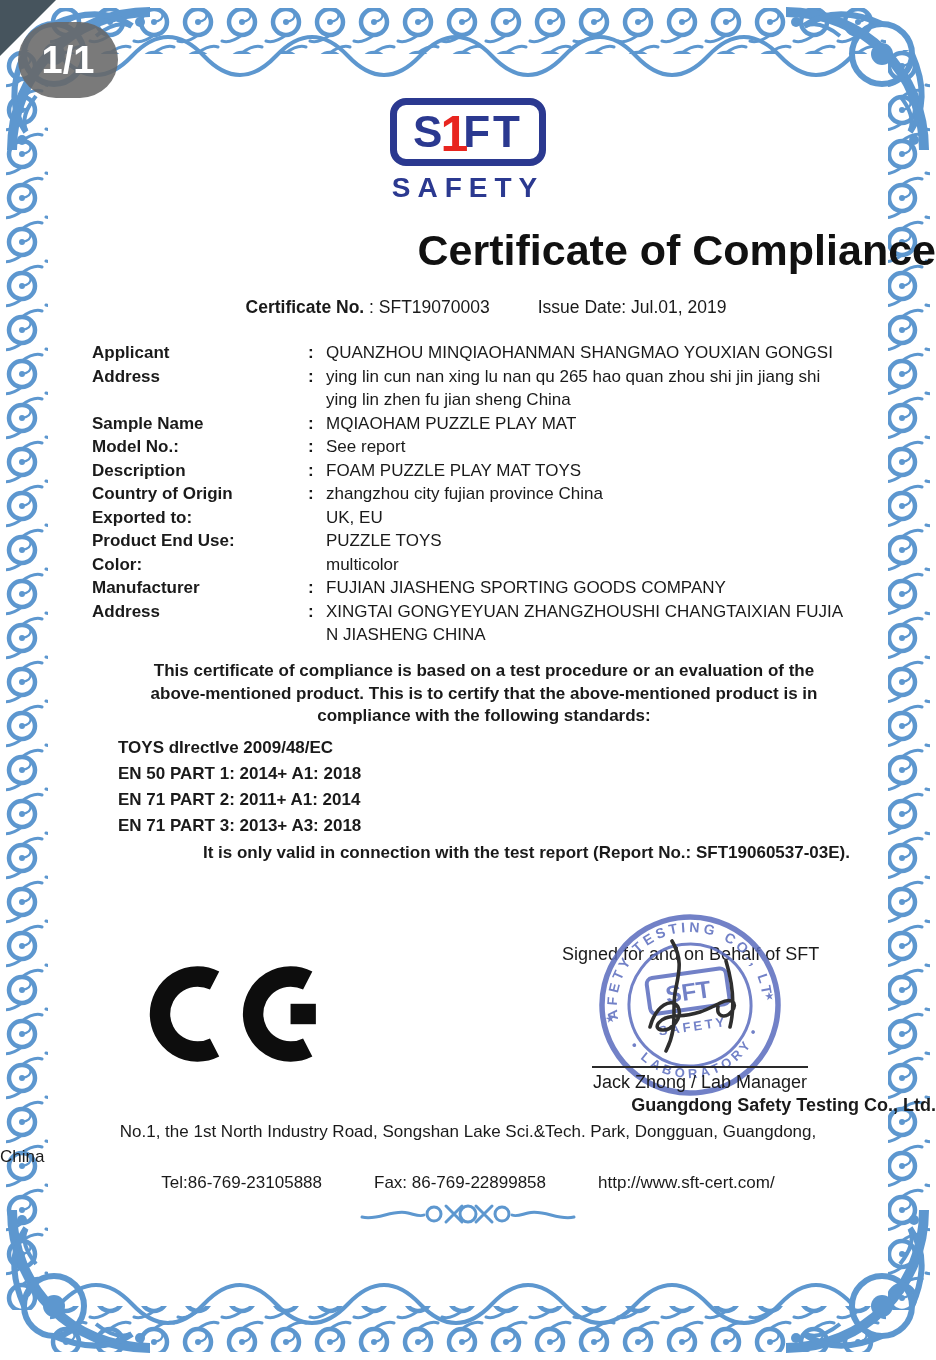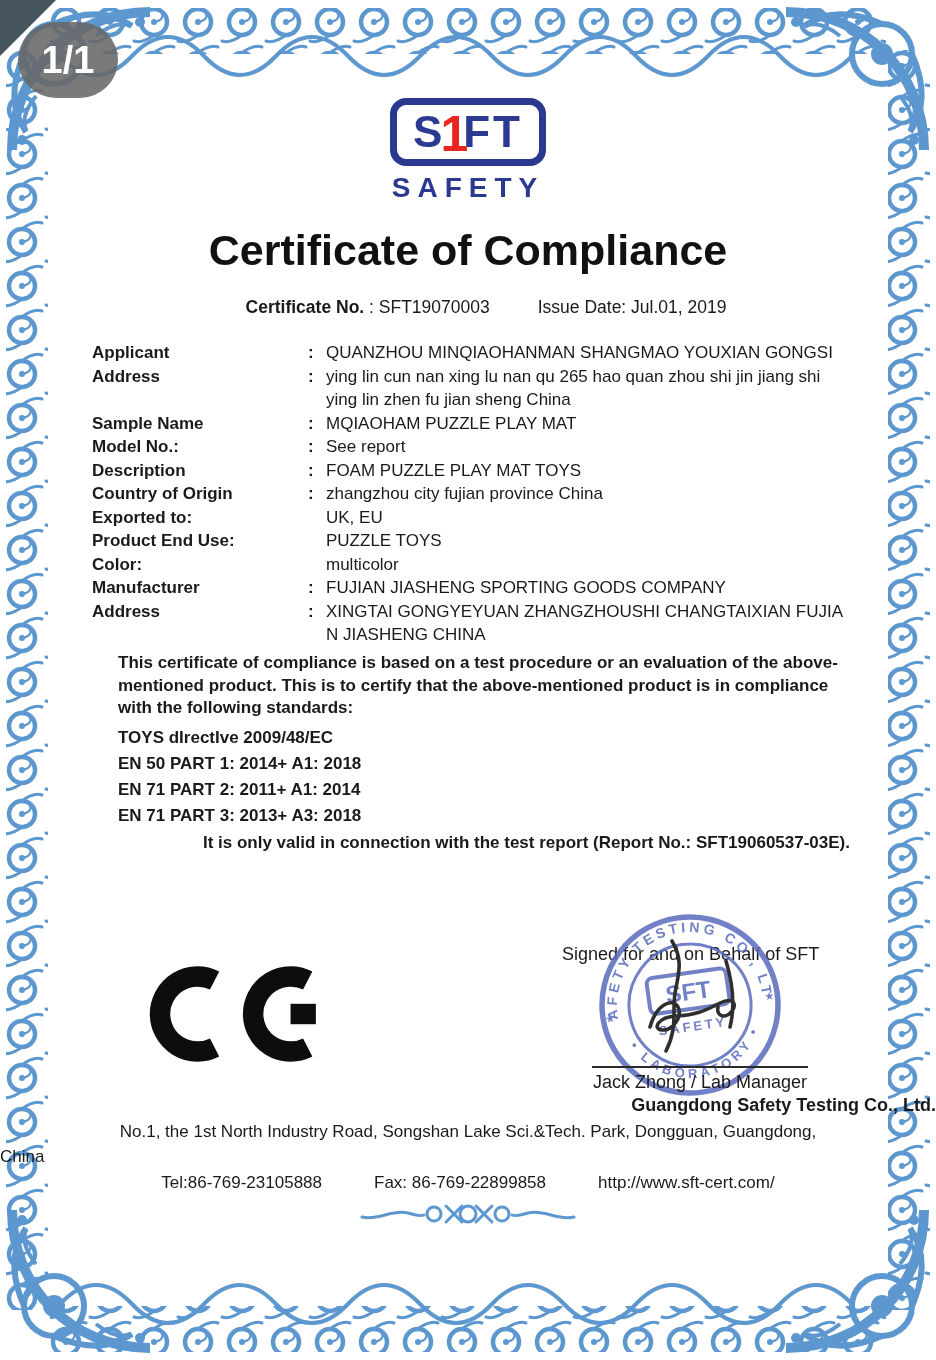--- a/index.html
+++ b/index.html
@@ -12,34 +12,34 @@
   .badge{position:absolute;left:18px;top:22px;width:100px;height:76px;border-radius:42px;
         background:rgba(104,104,104,.88);display:flex;align-items:center;justify-content:center;}
   .badge span{color:#fff;font-size:38px;font-weight:bold;}
   
   .logo-wrap{position:absolute;top:98px;left:0;width:100%;text-align:center;}
   .logo-box{display:inline-block;border:7px solid #2b3990;border-radius:16px;padding:0px 16px 4px;line-height:1;text-align:center;}
   .logo-box .l1,.logo-box .l2{font-size:44px;font-weight:bold;color:#2b3990;letter-spacing:3px;}
   .logo-box .lacc{font-size:50px;font-weight:bold;color:#e8251f;margin:0 -5px;position:relative;top:4px;}
   .logo-sub{margin-top:6px;font-size:28px;font-weight:bold;color:#2b3990;letter-spacing:7px;}
   
-  .title{position:absolute;top:226px;left:0;width:100%;text-align:center;
+  .title{position:absolute;top:226px;left:0;width:100%;text-align:right;
         font-size:43px;font-weight:bold;color:#111;}
   .cert-line{position:absolute;top:297px;left:0;width:100%;display:flex;justify-content:center;gap:48px;
         font-size:17.5px;padding-left:18px;}
   .cert-line b{font-weight:bold;}
   
   #fields{position:absolute;left:92px;top:341px;width:762px;}
   .frow{display:grid;grid-template-columns:212px 14px 1fr;column-gap:4px;font-size:17px;line-height:23.5px;}
   .flbl{font-weight:bold;}
   .fsep{font-weight:bold;text-align:left;}
   .fval{max-width:528px;}
   
   .statement-block{position:absolute;left:118px;top:652px;width:732px;font-size:17px;font-weight:bold;}
-  .statement{line-height:22.5px;margin:0;}
+  .statement{line-height:22.5px;margin:8px;text-align:center;}
   #standards{margin-top:6px;}
   .std-line{line-height:23px;margin-top:3px;}
   .validity{line-height:23px;margin-top:4px;text-align:right;}
   
   .ce{position:absolute;left:146px;top:950px;}
   .signed-for{position:absolute;left:562px;top:944px;font-size:18px;z-index:1;}
   .stamp{position:absolute;left:586px;top:901px;z-index:2;}
   .sig-line{position:absolute;left:592px;top:1066px;width:216px;border-top:2px solid #2a2a2a;z-index:3;}
   .signatory{position:absolute;left:574px;top:1072px;width:252px;text-align:center;font-size:18px;z-index:3;}
   

